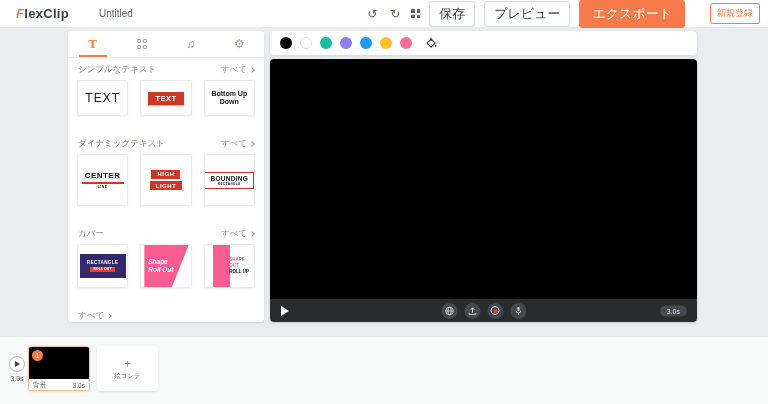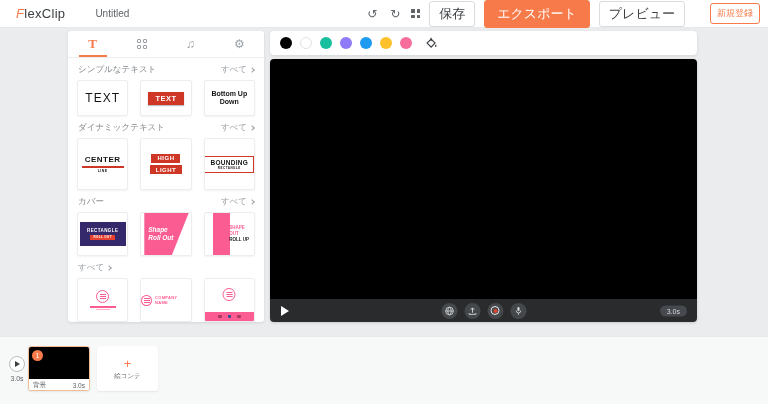--- a/index.html
+++ b/index.html
@@ -3,21 +3,21 @@
 <meta charset="utf-8">
 <style>
   * { margin:0; padding:0; box-sizing:border-box; }
   html,body { width:768px; height:404px; overflow:hidden; }
   body { font-family:"Liberation Sans","DejaVu Sans",sans-serif; background:#ebeced; }
   .app { position:relative; width:768px; height:404px; background:#ebeced; overflow:hidden; }
 
   
   .topbar { position:absolute; top:0; left:0; right:0; height:28px; background:#fff;
             border-bottom:1px solid #e6e8ea; display:flex; align-items:center; padding:0 8px; z-index:5; }
-  .logo { margin-left:8px; font-size:13px; font-weight:normal; color:#3c4043; letter-spacing:.3px; cursor:pointer; }
+  .logo { margin-left:8px; font-size:13px; font-weight:bold; color:#3c4043; letter-spacing:.3px; cursor:pointer; }
   .logo .logo-f { color:#f77b4a; font-style:italic; }
   .project-title { margin-left:30px; font-size:10px; color:#5f6368; cursor:text; }
   .topbar-actions { margin-left:auto; display:flex; align-items:center; gap:9px; }
   .tb-icon { font-size:12px; color:#5f6368; cursor:pointer; line-height:1; padding:2px; }
   .grid-icon { position:relative; width:9px; height:9px; cursor:pointer; }
   .grid-icon i { position:absolute; width:3.5px; height:3.5px; background:#5f6368; border-radius:0.5px; }
   .grid-icon i:nth-child(1){ left:0; top:0; } .grid-icon i:nth-child(2){ right:0; top:0; }
   .grid-icon i:nth-child(3){ left:0; bottom:0; } .grid-icon i:nth-child(4){ right:0; bottom:0; }
   .btn { font-size:13px; padding:3px 9px; border-radius:3px; border:1px solid #dadce0;
          background:#fff; color:#3c4043; cursor:pointer; white-space:nowrap; font-family:inherit; }
@@ -37,21 +37,21 @@
   .elements-icon i:nth-child(1){ left:0; top:0; width:4px; height:4px; }
   .elements-icon i:nth-child(2){ right:0; top:0; width:4px; height:4px; }
   .elements-icon i:nth-child(3){ left:0; bottom:0; width:4px; height:4px; }
   .elements-icon i:nth-child(4){ right:0; bottom:0; width:4px; height:4px; }
 
   .sec-head { display:flex; justify-content:space-between; align-items:flex-end; padding:6px 10px 4px; }
   .sec-title { font-size:8.5px; color:#80868b; }
   .sec-all { font-size:8.5px; color:#9aa0a6; cursor:pointer; display:flex; align-items:center; }
   .chev { width:4px; height:4px; border-right:1px solid #9aa0a6; border-bottom:1px solid #9aa0a6;
           transform:rotate(-45deg); display:inline-block; margin-left:3px; }
-  .cards { display:flex; gap:12px; padding:0 9px; margin-bottom:0; }
+  .cards { display:flex; gap:12px; padding:0 9px; margin-bottom:16px; }
   .t-card { flex:1; background:#fff; border:1px solid #ededed; border-radius:2px;
             box-shadow:0 1px 2px rgba(0,0,0,.05); display:flex; align-items:center;
             justify-content:center; cursor:pointer; overflow:hidden; position:relative; }
   .h36 { height:36px; } .h34 { height:52px; } .h44 { height:44px; }
 
   .tpl-plain { font-size:12px; font-weight:500; letter-spacing:1px; color:#141414; }
   .tpl-redbox { background:#ce3626; color:#fff; font-size:7.5px; font-weight:bold;
                 padding:2px 7px; letter-spacing:.5px; box-shadow:0 1px 1px rgba(0,0,0,.25); }
   .tpl-2line { text-align:center; font-size:7px; font-weight:bold; line-height:1.2; color:#141414; }
   .col { display:flex; flex-direction:column; align-items:center; }
@@ -152,22 +152,22 @@
     <div class="topbar-actions">
       <span class="tb-icon">↺</span>
       <span class="tb-icon">↻</span>
       <span class="grid-icon">
           <i></i>
           <i></i>
           <i></i>
           <i></i>
         </span>
       <button class="btn">保存</button>
+      <button class="btn">プレビュー</button>
       <button class="btn btn-export">エクスポート</button>
-      <button class="btn">プレビュー</button>
       <button class="btn btn-signup">新規登録</button>
     </div>
   </div>
 
   <div class="sidebar">
     <div class="tabs">
       <div class="tab">
         <span class="tab-t">T</span>
         <span class="tab-underline"></span>
       </div>

